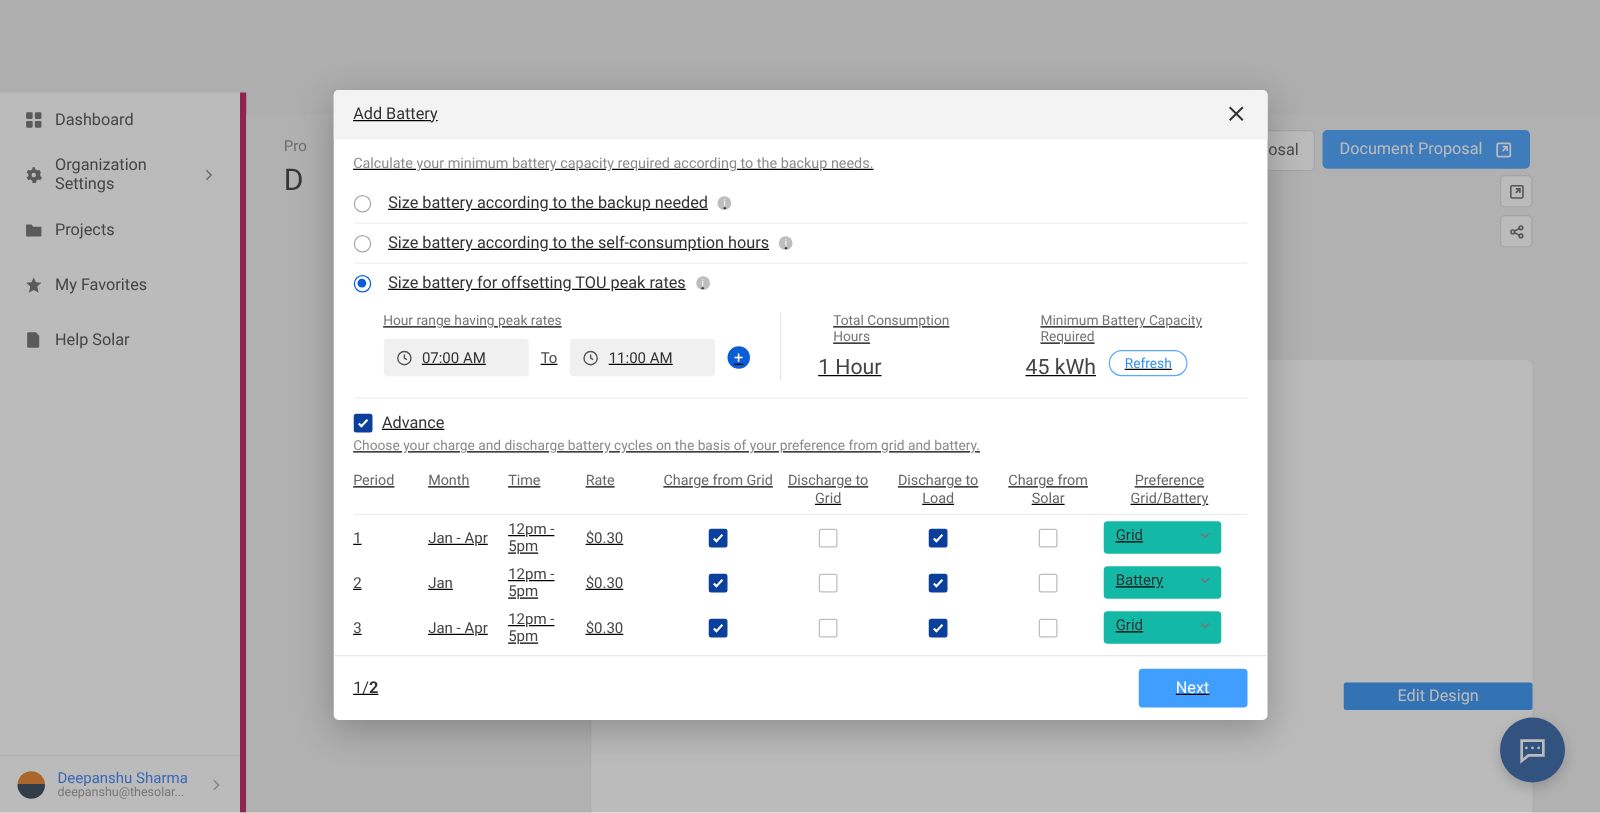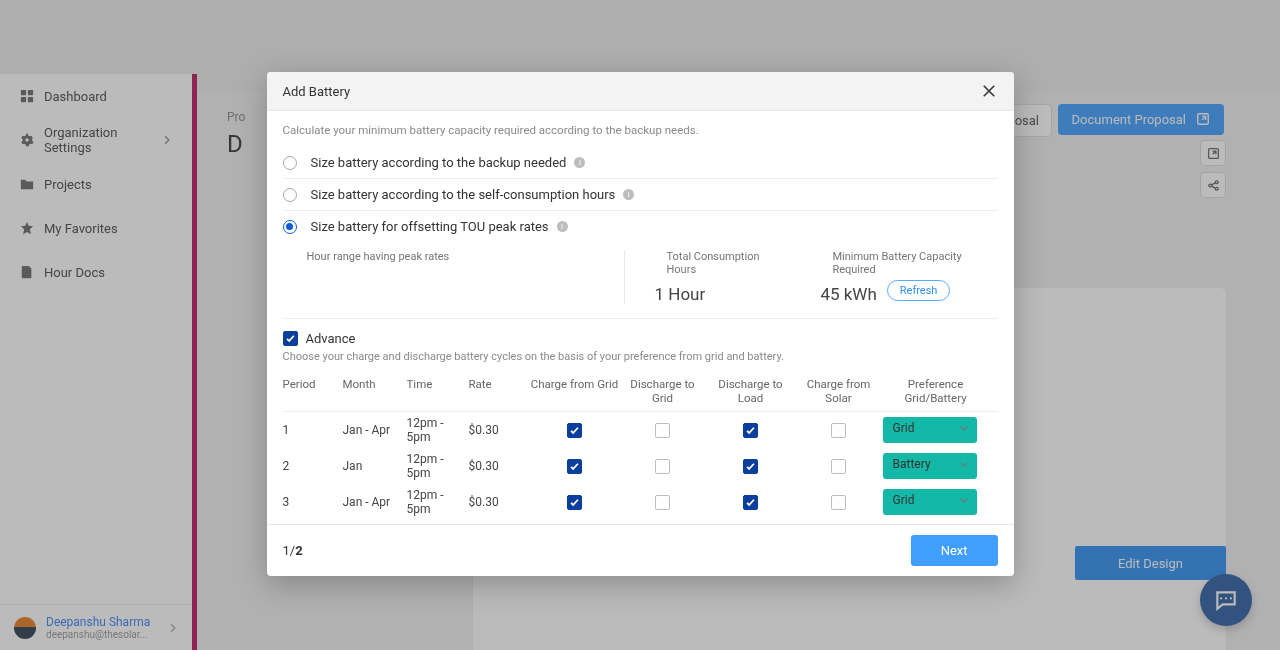--- a/index.html
+++ b/index.html
@@ -15,32 +15,32 @@
   .sidebar-item .chev { margin-left: auto; color: #888; }
   .sidebar-user { border-top: 1px solid #eee; padding: 10px 14px; display:flex; align-items:center; }
   .avatar { width: 22px; height: 22px; border-radius: 50%; background: linear-gradient(#e67e22 45%, #2c3e50 45%); margin-right: 10px; }
   .user-name { font-size: 12px; color: #3b82f6; }
   .user-email { font-size: 10px; color: #999; }
   .sidebar-user .chev { margin-left:auto; color:#aaa; }
 
   .main-bg { position: absolute; left: 197px; top: 92px; right: 0; bottom: 0; background: #f0f0f0; padding: 18px 30px; }
   .breadcrumb-bg { font-size: 12px; color: #888; }
   .page-title-bg { font-size: 24px; color: #333; margin-top: 6px; }
-  .doc-proposal-btn { position: absolute; right: 56px; top: 12px; background: #409eff; color: #fff; border-radius: 4px; padding: 8px 14px; font-size: 13px; display:flex; gap:10px; }
+  .doc-proposal-btn { position: absolute; right: 56px; top: 12px; background: #409eff; color: #fff; border-radius: 4px; padding: 8px 14px; font-size: 13px; display:flex; align-items:center; gap:10px; }
   .ghost-btn { position:absolute; right:228px; top:12px; border:1px solid #ddd; background:#fff; border-radius:4px; padding:8px 12px; font-size:13px; color:#555; }
   .mini-icons { position:absolute; right:54px; top:48px; display:flex; flex-direction:column; gap:6px; }
   .mini-icon { width:26px; height:26px; border:1px solid #ddd; border-radius:4px; background:#fff; display:flex; align-items:center; justify-content:center; color:#666; }
   .card-bg { position:absolute; left:276px; right:54px; top:196px; height:390px; background:#fff; border-radius:6px; box-shadow: 0 1px 2px rgba(0,0,0,0.05); }
-  .edit-strip { position:absolute; left:878px; right:54px; top:454px; height:34px; background:#2f8ff3; color:#fff; border-radius:2px; display:flex; align-items:center; justify-content:center; font-size:13px; }
+  .edit-strip { position:absolute; left:878px; right:54px; top:454px; height:22px; background:#2f8ff3; color:#fff; border-radius:2px; display:flex; align-items:center; justify-content:center; font-size:13px; }
 
   
   .chat-fab { position:absolute; right:28px; bottom:24px; width:52px; height:52px; border-radius:50%; background:#2d5ea3; display:flex; align-items:center; justify-content:center; box-shadow: 0 4px 10px rgba(0,0,0,0.2); }
 
   
-  .overlay { position:absolute; inset:0; background: rgba(60,60,60,0.35); display:flex; align-items:flex-start; justify-content:center; padding-top:72px; }
+  .overlay { position:absolute; inset:0; background: rgba(60,60,60,0.35); display:flex; align-items:flex-start; justify-content:center; padding-top:72px;text-decoration:underline; }
 
   
   .modal { width: 747px; background:#fff; border-radius:4px; box-shadow: 0 8px 30px rgba(0,0,0,0.25); display:flex; flex-direction:column; }
   .modal-header { background:#f3f3f3; padding: 10px 16px; display:flex; align-items:center; border-bottom:1px solid #e8e8e8; border-radius:4px 4px 0 0; }
   .modal-title { font-size: 13px; color:#333; }
   .close-icon { margin-left:auto; width:18px; height:18px; cursor:pointer; color:#333; display:flex; align-items:center; justify-content:center; }
   .modal-body { padding: 12px 16px 4px 16px; }
   .subtitle { font-size: 11.5px; color: #8a8a8a; margin-bottom: 10px; }
 
   .radio-row { display:flex; align-items:center; padding: 8px 0; border-bottom:1px solid #eee; }
@@ -137,21 +137,21 @@
             </svg>
           </span>
         <span>My Favorites</span>
       </div>
       <div class="sidebar-item">
         <span class="icon-slot">
             <svg viewBox="0 0 16 16" width="14" height="14" fill="currentColor">
               <path d="M3 1h7l3 3v10a1 1 0 0 1-1 1H3a1 1 0 0 1-1-1V2a1 1 0 0 1 1-1z"></path>
             </svg>
           </span>
-        <span>Hour Docs</span>
+        <span>Help Solar</span>
       </div>
     </div>
     <div class="sidebar-user">
       <div class="avatar"></div>
       <div>
         <div class="user-name">Deepanshu Sharma</div>
         <div class="user-email">deepanshu@thesolar...</div>
       </div>
       <span class="chev">
           <svg width="10" height="10" viewBox="0 0 16 16" fill="none" stroke="currentColor" stroke-width="2">
@@ -227,20 +227,42 @@
       </div>
       <div class="radio-row" style="border-bottom:none">
         <span class="radio selected"></span>
         <span class="radio-label">Size battery for offsetting TOU peak rates</span>
         <span class="info-icon">i</span>
       </div>
 
       <div class="tou-detail">
         <div class="hour-range-col">
           <div class="hr-label">Hour range having peak rates</div>
+          <div class="hr-inputs">
+            <div class="time-input">
+              <span class="clock">
+                  <svg width="13" height="13" viewBox="0 0 16 16" fill="none" stroke="#555" stroke-width="1.4">
+                    <circle cx="8" cy="8" r="6.5"></circle>
+                    <path d="M8 4.5V8l2.5 1.5"></path>
+                  </svg>
+                </span>
+              <span class="time-val">07:00 AM</span>
+            </div>
+            <span class="to-lbl">To</span>
+            <div class="time-input">
+              <span class="clock">
+                  <svg width="13" height="13" viewBox="0 0 16 16" fill="none" stroke="#555" stroke-width="1.4">
+                    <circle cx="8" cy="8" r="6.5"></circle>
+                    <path d="M8 4.5V8l2.5 1.5"></path>
+                  </svg>
+                </span>
+              <span class="time-val">11:00 AM</span>
+            </div>
+            <span class="add-circle">+</span>
+          </div>
         </div>
         <div class="stats-col">
           <div>
             <div class="stat-lbl">Total Consumption Hours</div>
             <div class="stat-val">1 Hour</div>
           </div>
           <div>
             <div class="stat-lbl">Minimum Battery Capacity Required</div>
             <div class="stat-row">
               <div class="stat-val">45 kWh</div>

